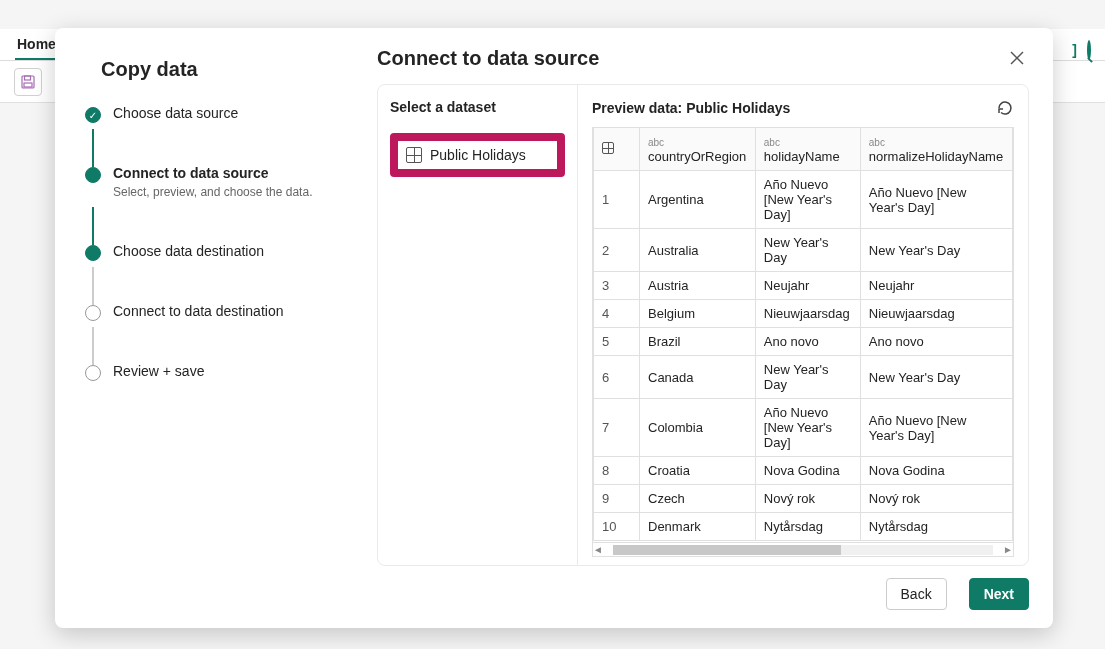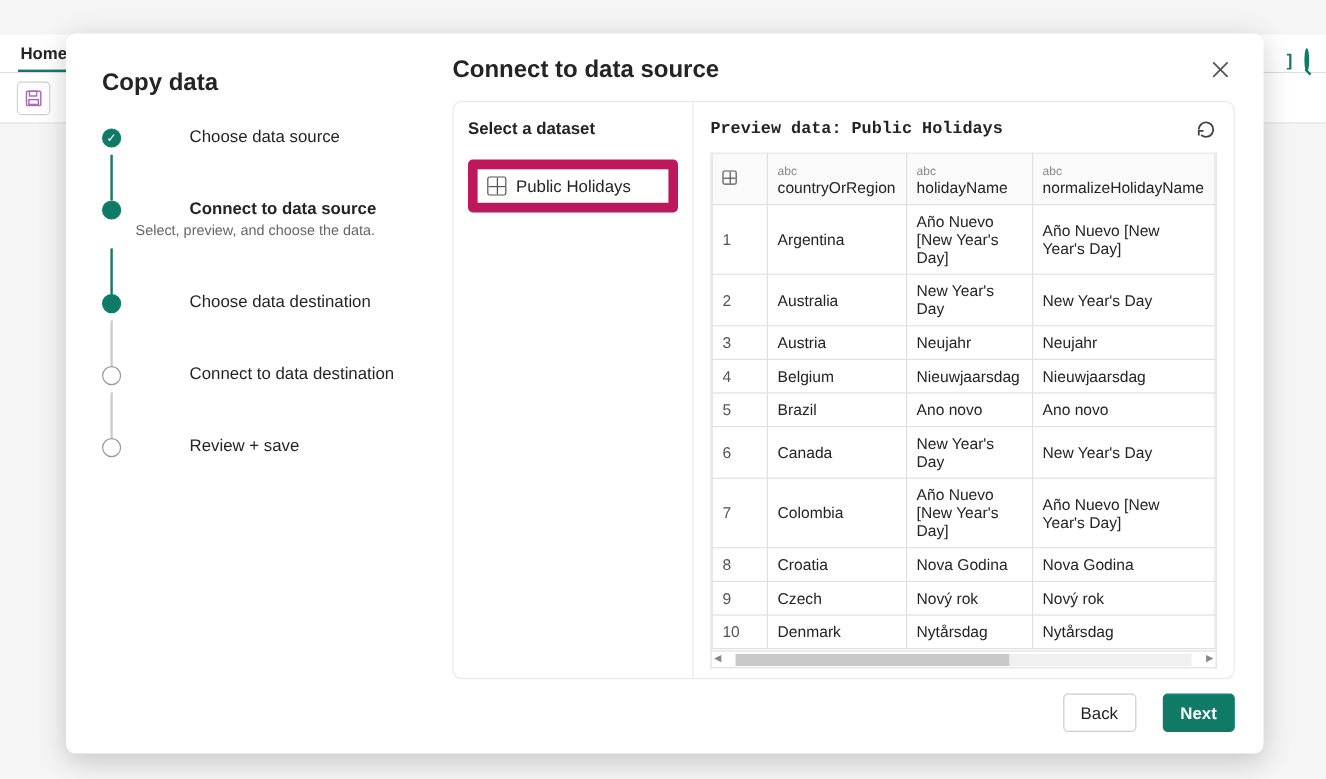--- a/index.html
+++ b/index.html
@@ -14,48 +14,48 @@
   .toolbar { height:42px; background:#fff; border-bottom:1px solid #e0e0e0; display:flex; align-items:center; padding:0 14px; gap:8px;}
   .save-icon-box { width:28px; height:28px; border:1px solid #d1d1d1; border-radius:4px; display:flex; align-items:center; justify-content:center; color:#a66db3; }
 
   .far-right { position:absolute; right:14px; top:42px; display:flex; align-items:center; gap:10px; }
   .search-circle { width:16px; height:16px; border:2px solid #0F7B67; border-radius:50%; position:relative; }
   .search-circle::after { content:""; position:absolute; width:6px; height:2px; background:#0F7B67; bottom:-3px; right:-4px; transform:rotate(45deg); }
 
   
   .modal { position:absolute; top:28px; left:55px; width:998px; height:600px; background:#fff; border-radius:8px; box-shadow:0 6px 24px rgba(0,0,0,0.2); display:flex; overflow:hidden; }
   .modal-left { width:298px; padding:30px 18px 18px 30px; }
-  .modal-left h2 { margin:0 0 24px 0; font-size:20px; font-weight:600; }
+  .modal-left h2 { margin:0 0 24px 16px; font-size:20px; font-weight:600; }
 
   .step { display:flex; align-items:flex-start; position:relative; padding-bottom:8px; }
   .step-dot { width:16px; height:16px; border-radius:50%; border:1px solid #0F7B67; background:#fff; margin-right:12px; margin-top:2px; flex-shrink:0; display:flex; align-items:center; justify-content:center; }
   .step-dot.filled { background:#0F7B67; }
   .step-dot.check { background:#0F7B67; color:#fff; font-size:10px; }
-  .step-label { font-size:14px; color:#242424;margin-left:45px; }
+  .step-label { font-size:14px; color:#242424; }
   .step.current .step-label { font-weight:600; }
   .step-sub { font-size:12px; color:#666; margin-top:4px; line-height:1.3; }
   .step-connector { width:2px; height:38px; background:#0F7B67; margin-left:7px; margin-top:-2px; margin-bottom:-2px; }
   .step-connector.gray { background:#ccc; }
   .step-dot.empty { border:1px solid #999; }
 
   .modal-right { flex:1; padding:18px 24px 18px 24px; display:flex; flex-direction:column; position:relative; }
   .modal-right-header { display:flex; align-items:center; justify-content:space-between; padding:0 0 8px 0; }
   .modal-right-header h2 { margin:0; font-size:20px; font-weight:600; }
   .close-x { font-size:18px; color:#555; cursor:pointer; width:24px; height:24px; display:flex; align-items:center; justify-content:center; }
 
   .content-card { flex:1; border:1px solid #eaeaea; border-radius:8px; display:flex; overflow:hidden; margin-top:6px; }
   .dataset-col { width:200px; border-right:1px solid #eaeaea; padding:14px 12px; }
   .dataset-title { font-weight:600; margin-bottom:18px; }
   .dataset-item { border:8px solid #be185d; border-radius:4px; padding:6px 8px; display:flex; align-items:center; gap:8px; cursor:pointer; }
   .table-glyph { width:16px; height:16px; border:1px solid #555; border-radius:2px; position:relative; }
   .table-glyph::before { content:""; position:absolute; left:0; right:0; top:50%; border-top:1px solid #555; }
   .table-glyph::after { content:""; position:absolute; top:0; bottom:0; left:50%; border-left:1px solid #555; }
 
   .preview-col { flex:1; padding:14px 14px 8px 14px; display:flex; flex-direction:column; overflow:hidden; }
-  .preview-header { display:flex; justify-content:space-between; align-items:center; margin-bottom:10px; font-weight:600;font-family:Liberation Mono, monospace; }
+  .preview-header { display:flex; justify-content:space-between; align-items:center; margin-bottom:10px; font-weight:600; }
   .refresh-icon { width:18px; height:18px; cursor:pointer; }
 
   .grid-wrap { flex:1; overflow:auto; border:1px solid #e0e0e0; border-top:none; }
   table.grid { border-collapse:collapse; width:100%; font-size:13px; }
   table.grid th, table.grid td { border:1px solid #e0e0e0; padding:6px 8px; text-align:left; vertical-align:middle; white-space:normal; }
   table.grid th { background:#fafafa; font-weight:400; }
   .col-type { font-size:10px; color:#888; margin-right:2px; }
   .row-num { text-align:center; color:#555; width:46px; }
   .header-corner { width:46px; text-align:center; }
 

